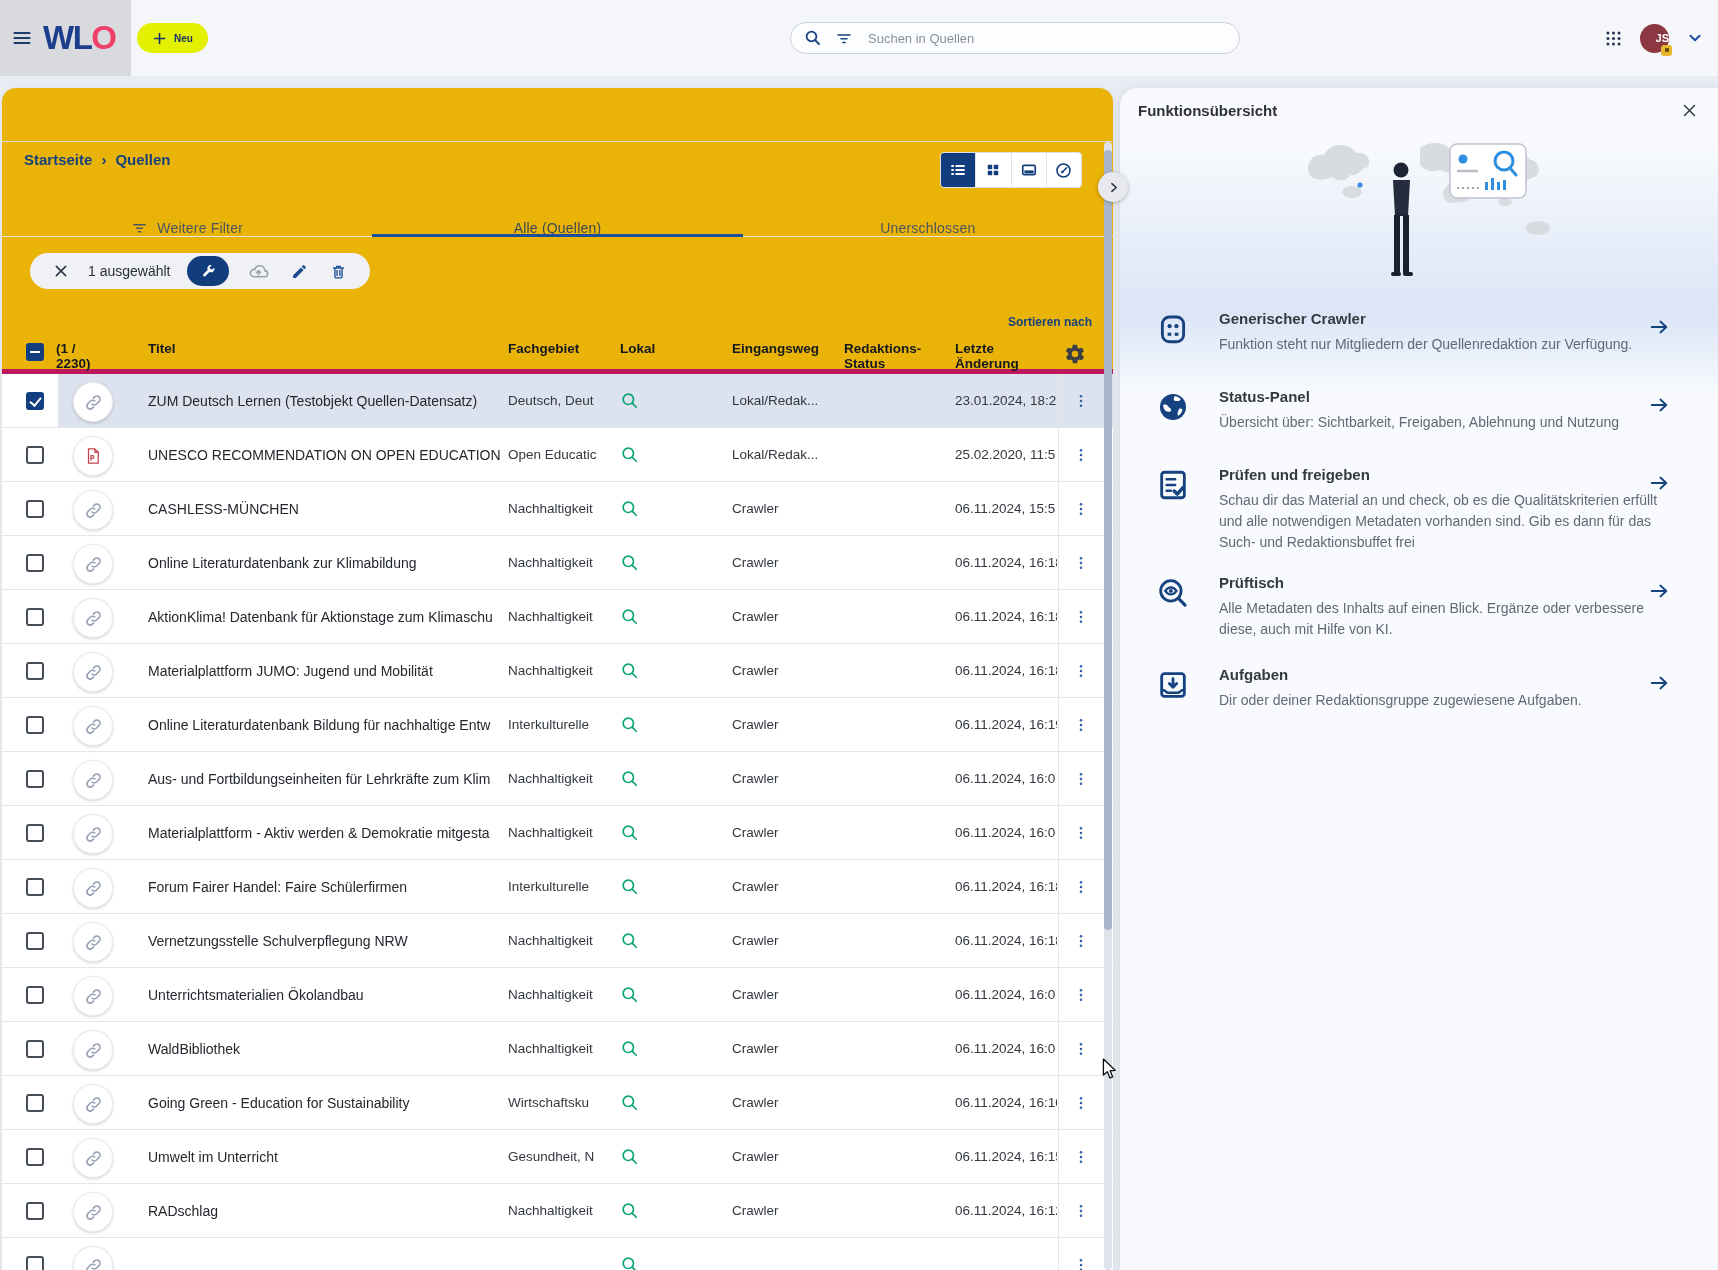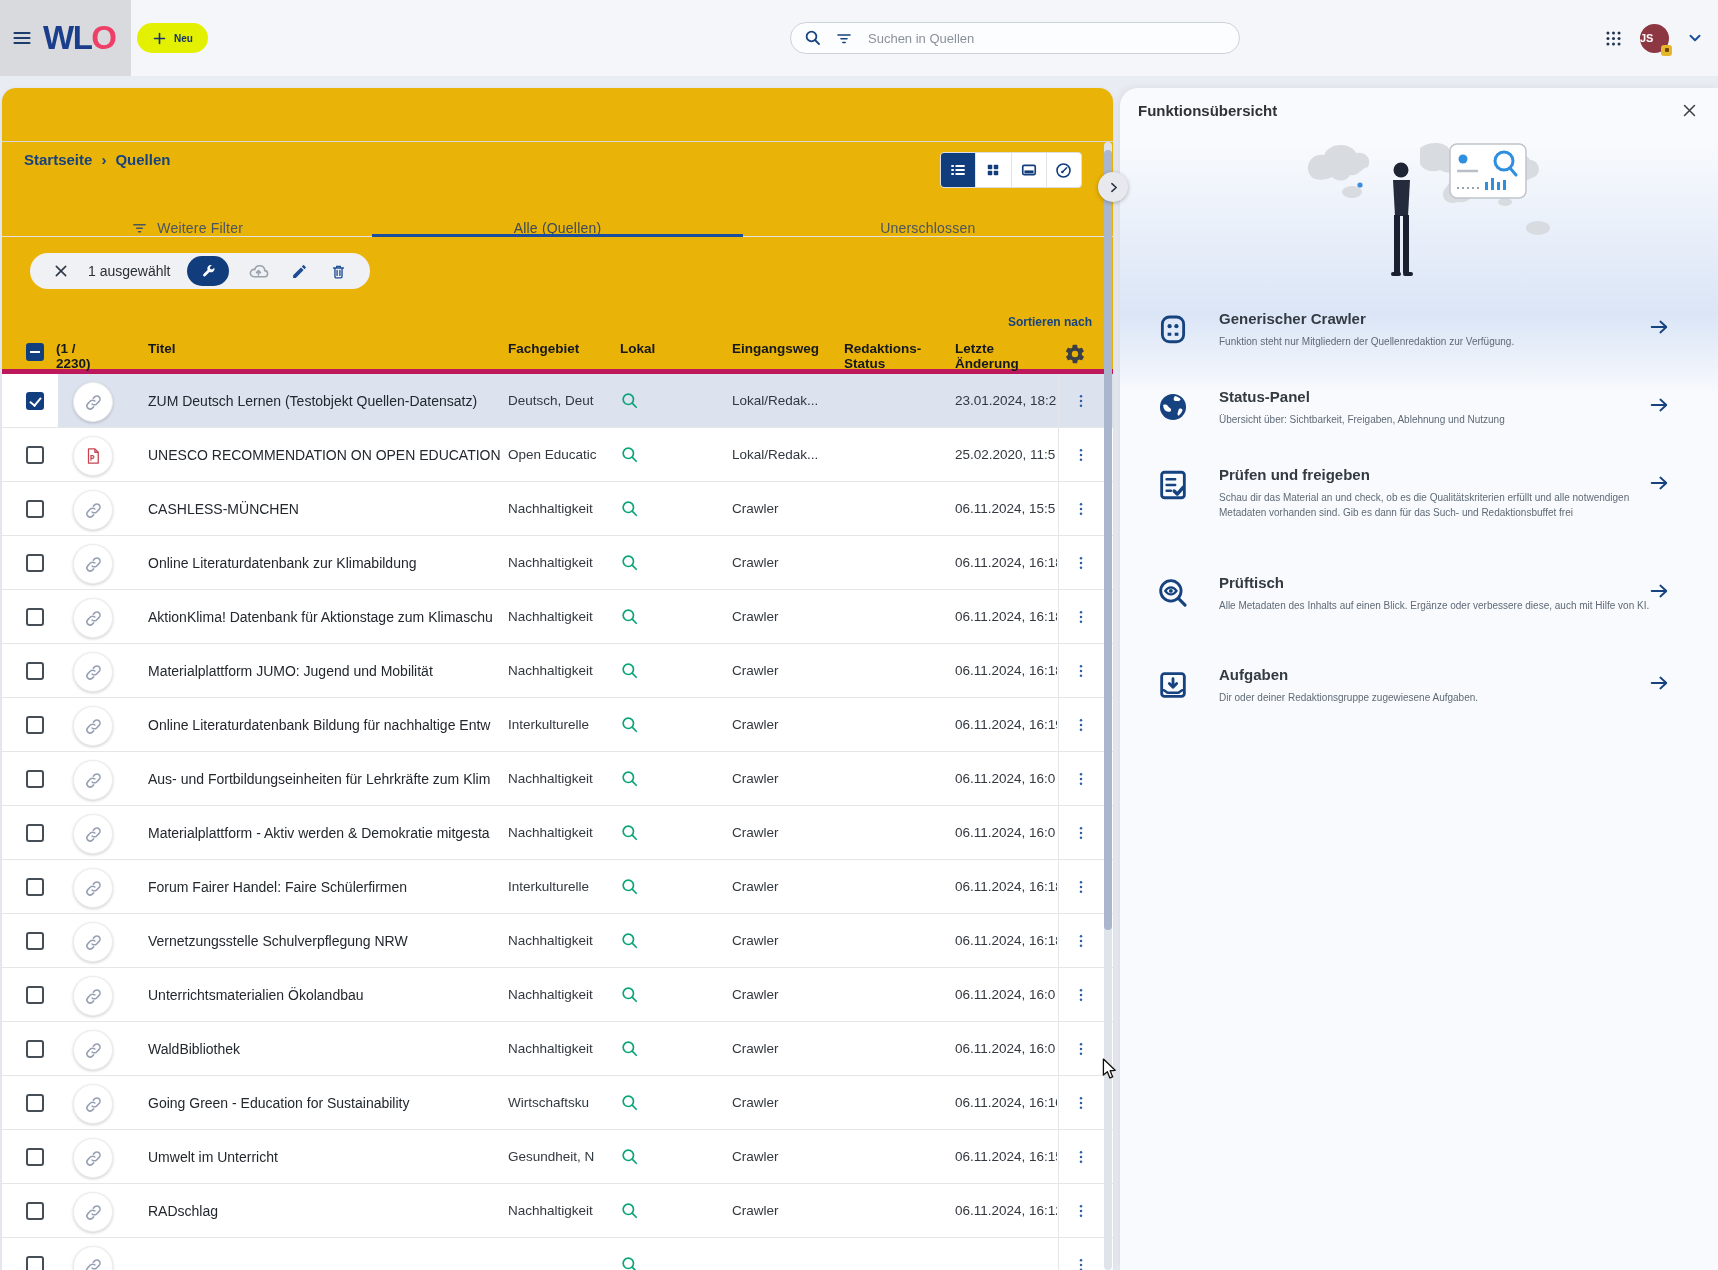--- a/index.html
+++ b/index.html
@@ -14,21 +14,21 @@
   .logo-text{font-size:33px;font-weight:800;color:#1b3e8c;letter-spacing:-1.5px}
   .logo-text .o{color:#ee3f69}
   .neu-btn{position:absolute;left:137px;top:23px;height:30px;border-radius:15px;background:#e3f000;
            color:#15316e;font-weight:700;font-size:10px;display:flex;align-items:center;padding:0 15px;gap:7px;border:none;cursor:pointer}
   .search{position:absolute;left:790px;top:22px;width:450px;height:32px;border:1px solid #ccd2db;border-radius:16px;
           background:#fcfdfe;display:flex;align-items:center;padding:0 13px;gap:13px;box-sizing:border-box}
   .search input{border:none;outline:none;background:transparent;flex:1;font-family:"Liberation Sans",sans-serif;font-size:13px;color:#333}
   .search input::placeholder{color:#8a919b}
   .tb-right{position:absolute;right:14px;top:0;height:76px;display:flex;align-items:center;gap:17px}
   .avatar{width:29px;height:29px;border-radius:50%;background:#8d3742;color:#fff;font-size:11px;font-weight:700;
-          display:flex;align-items:center;justify-content:flex-start;position:relative}
+          display:flex;align-items:center;justify-content:flex-end;position:relative}
   .avatar .badge{position:absolute;right:-3px;bottom:-3px;width:11px;height:11px;border-radius:3px;background:#e7b62c;
                  display:flex;align-items:center;justify-content:center}
   .avatar .badge i{width:4px;height:4px;background:#6d4a05;border-radius:1px}
 
   
   .main-card{position:absolute;left:2px;top:88px;width:1111px;height:1182px;background:#eab308;
              border-radius:14px 14px 0 0;box-shadow:0 1px 4px rgba(0,0,0,.08);overflow:hidden}
   .card-topstrip{position:absolute;left:0;top:0;width:100%;height:54px;border-bottom:1px solid #d7d9dd;box-sizing:border-box}
   .breadcrumb{position:absolute;left:22px;top:63px;display:flex;align-items:center;gap:9px;
               font-size:15px;font-weight:700;color:#16437f}
@@ -91,21 +91,21 @@
          border-radius:18px 0 0 0;box-shadow:-2px 0 8px rgba(0,0,0,.07);overflow:hidden;z-index:20}
   .panel-grad{position:absolute;left:0;top:56px;width:100%;height:250px;
          background:linear-gradient(180deg,rgba(217,228,246,0) 0%,rgba(217,228,246,.95) 68%,rgba(248,250,253,0) 100%)}
   .panel-title{position:absolute;left:18px;top:14px;font-size:15px;font-weight:600;color:#2f3237}
   .panel-close{position:absolute;right:20px;top:14px;cursor:pointer}
   .illu{position:absolute;left:180px;top:42px}
   .fn-item{position:absolute;left:36px;width:540px;display:flex;gap:27px;cursor:pointer}
   .fn-ic{flex:0 0 36px;padding-top:2px}
   .fn-tx{width:452px}
   .fn-title{font-size:15px;font-weight:600;color:#333a42;margin-bottom:7px}
-  .fn-desc{font-size:10px;color:#5f6a76;line-height:1.5}
+  .fn-desc{font-size:14px;color:#5f6a76;line-height:1.5}
   .fn-arrow{position:absolute;right:26px;top:6px}
 
   .cursor{position:absolute;left:1100px;top:1058px;z-index:99;pointer-events:none}
 </style>
 </head>
 <body>
 
 <div class="topbar">
   <div class="logo-block">
     <span>

